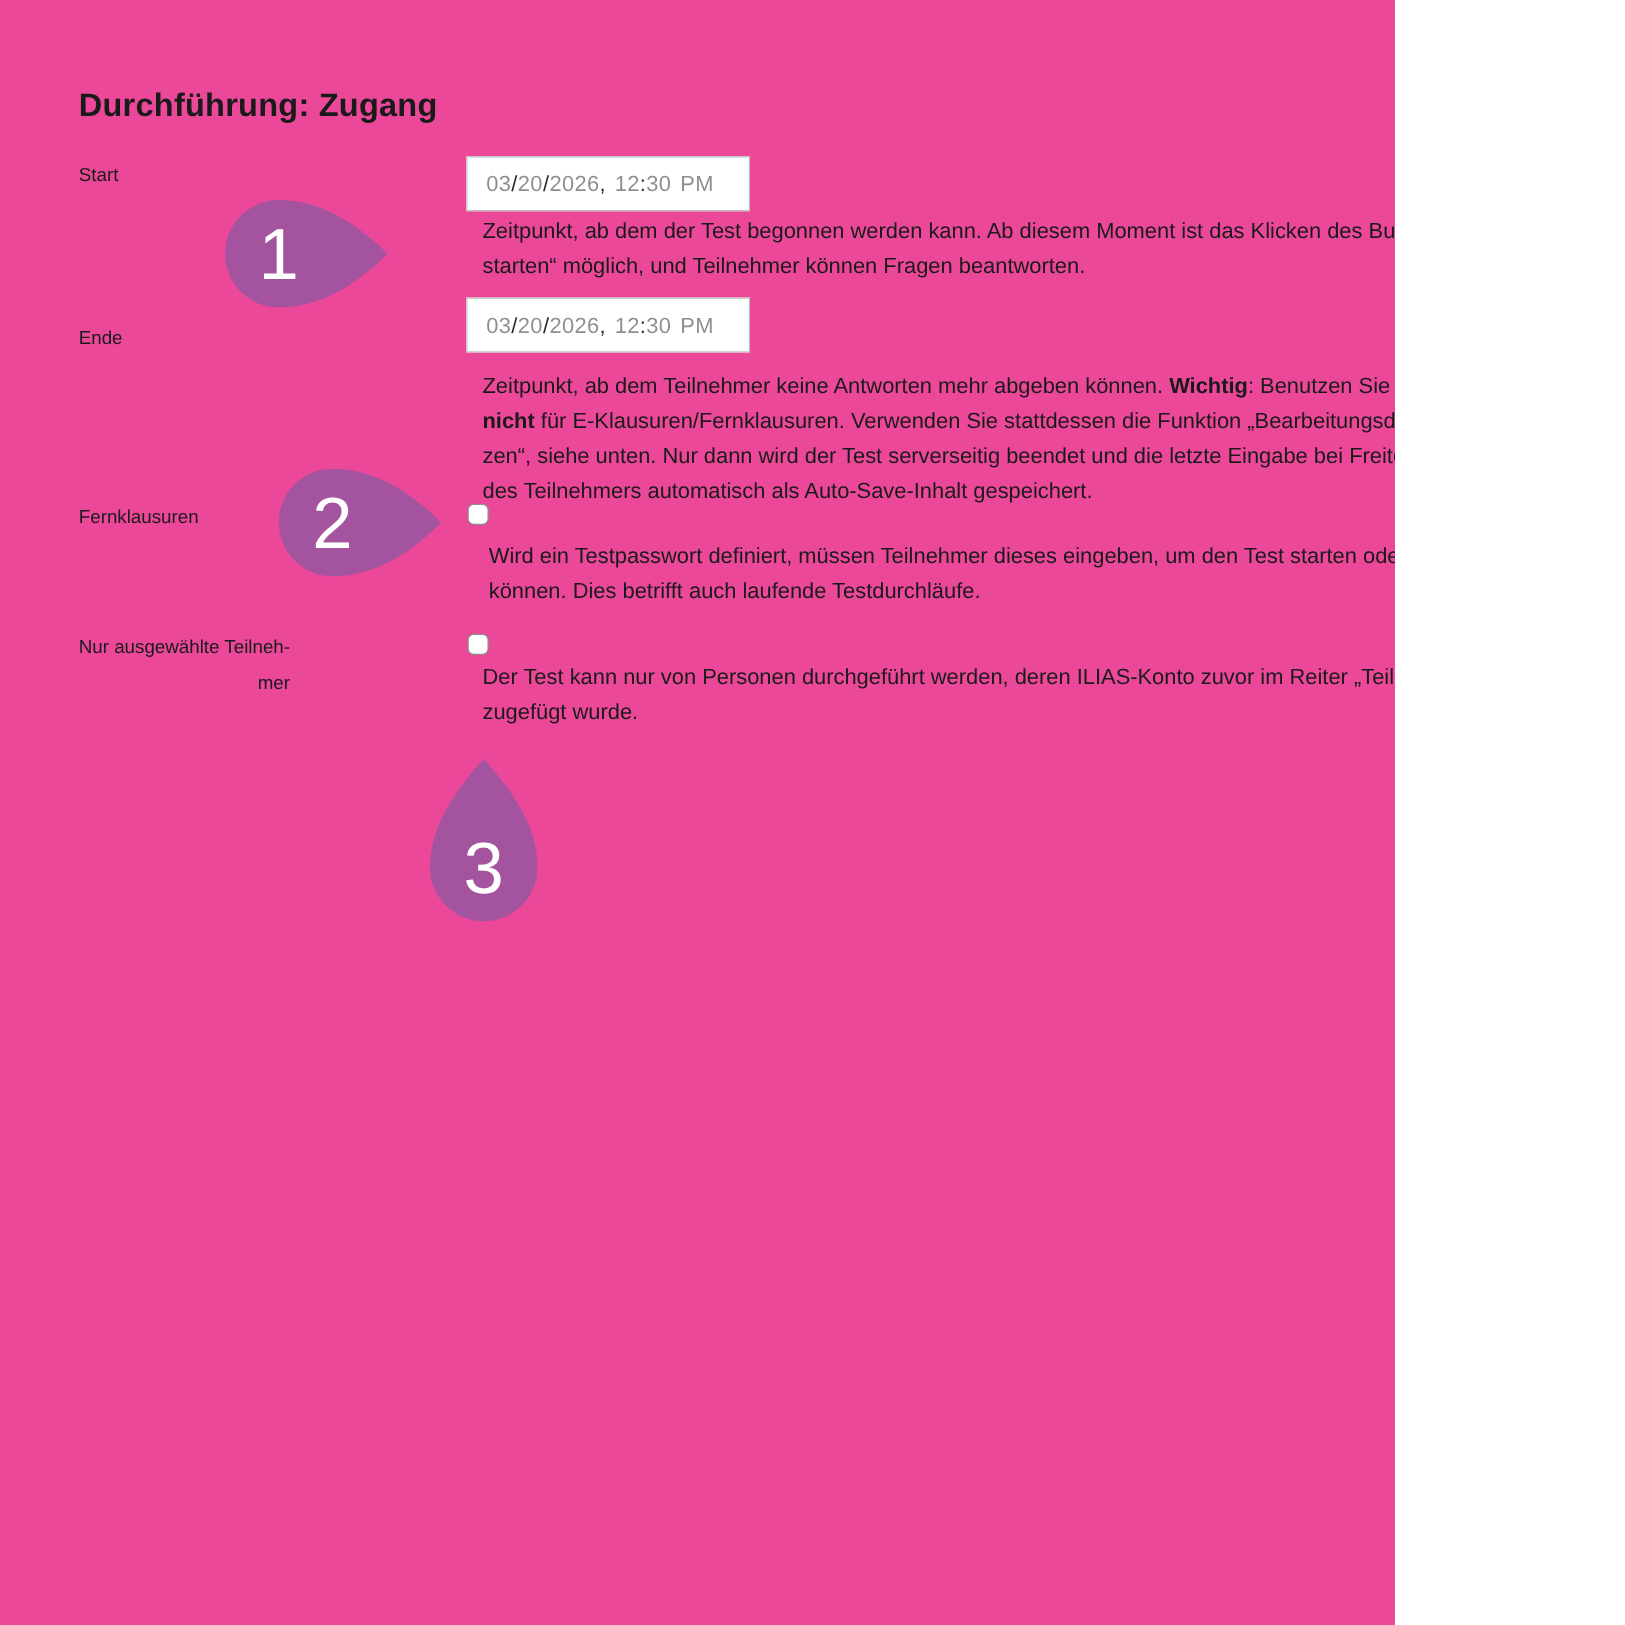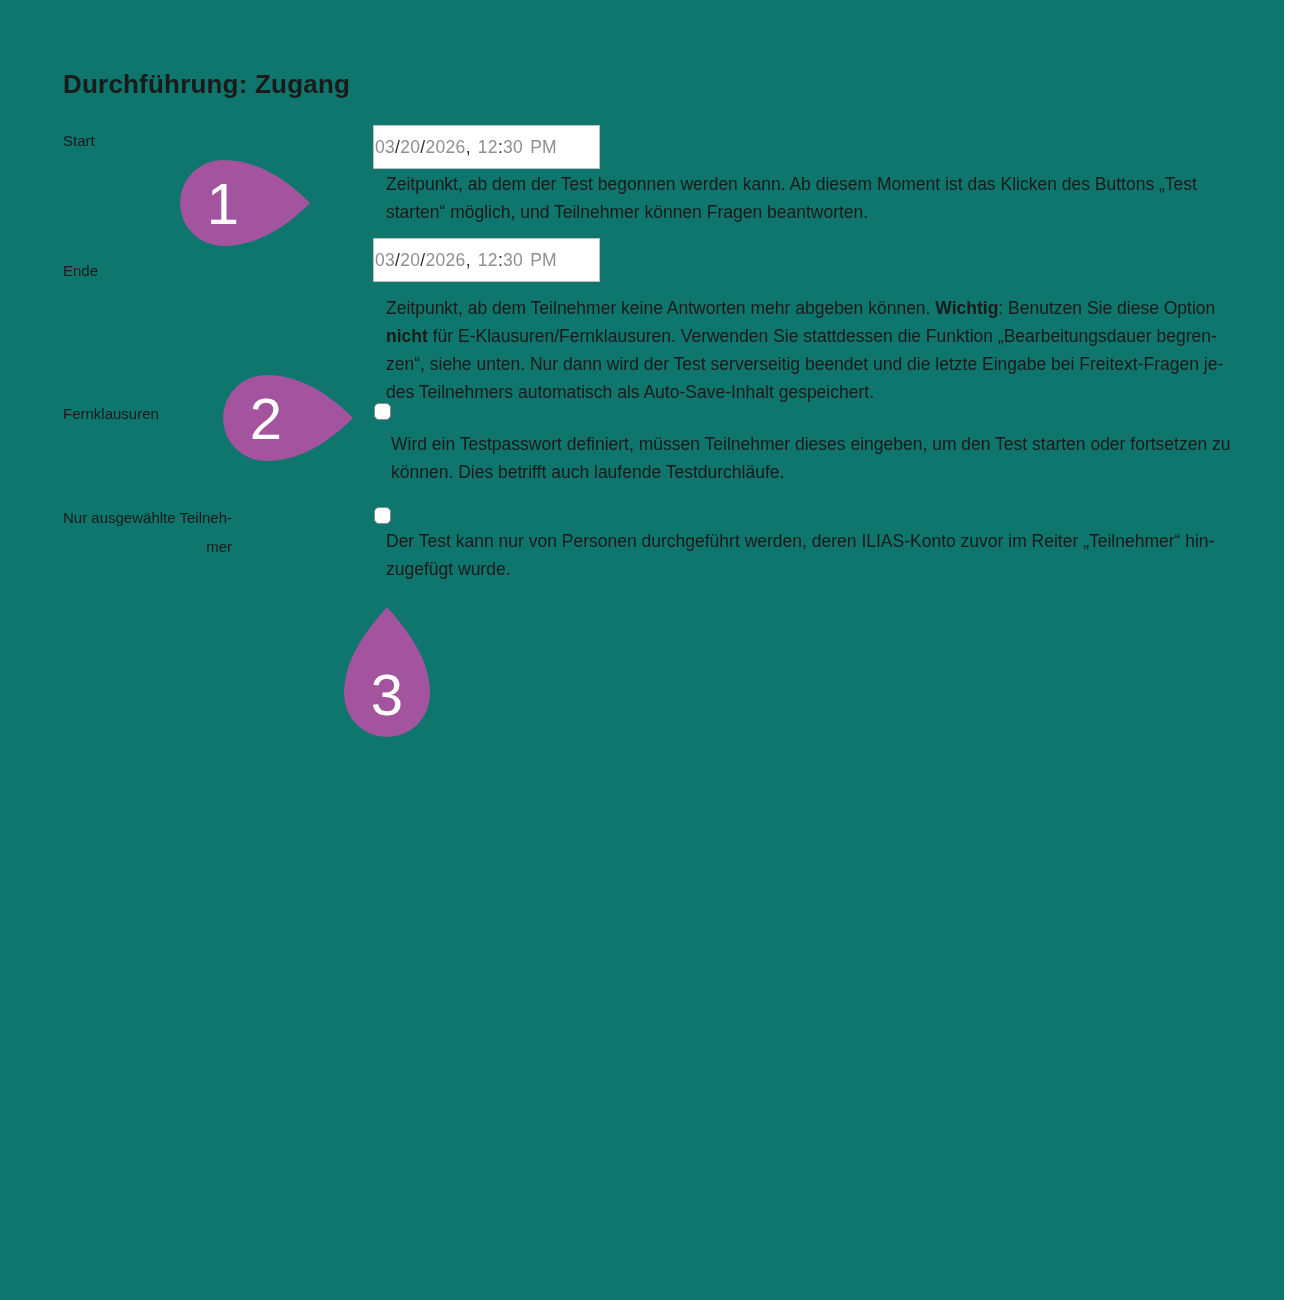--- a/index.html
+++ b/index.html
@@ -1,27 +1,27 @@
 <!DOCTYPE html>
 <html lang="de"><head>
 <meta charset="utf-8">
 <style>
   html,body {margin:0; padding:0; background:#fff;}
   body {font-family:"Liberation Sans", sans-serif; color:#1a1a1a;}
-  .screen {position:relative; width:1284px; height:1300px; background:#0f766e; overflow:hidden;}
+  .screen {position:relative; width:1116px; height:1300px; background:#ec4899; overflow:hidden;}
   .abs {position:absolute;}
 
   .page-title {left:63px; top:52px; font-size:26px; font-weight:700; letter-spacing:0.2px;}
 
   .field-label {font-size:15px; line-height:29px; white-space:pre;text-align:right;}
 
   .dt-input {
     width:227px; height:44px; box-sizing:border-box;
     border:1px solid #c0c0c0; background:#fff;
-    display:flex; align-items:center; padding-left:1px;
+    display:flex; align-items:center; padding-left:15px;
     font-size:17.5px; letter-spacing:0.3px; cursor:text;
   }
   .dt-seg {color:#8f8f8f;}
   .dt-sep {color:#2b2b2b;}
   .dt-comma {color:#2b2b2b; margin-right:7px;}
   .dt-meridiem {color:#8f8f8f; margin-left:7px;}
 
   .desc {font-size:17.5px; line-height:28px; white-space:pre;margin-left:13px;}
   .desc b {font-weight:700;}
 

